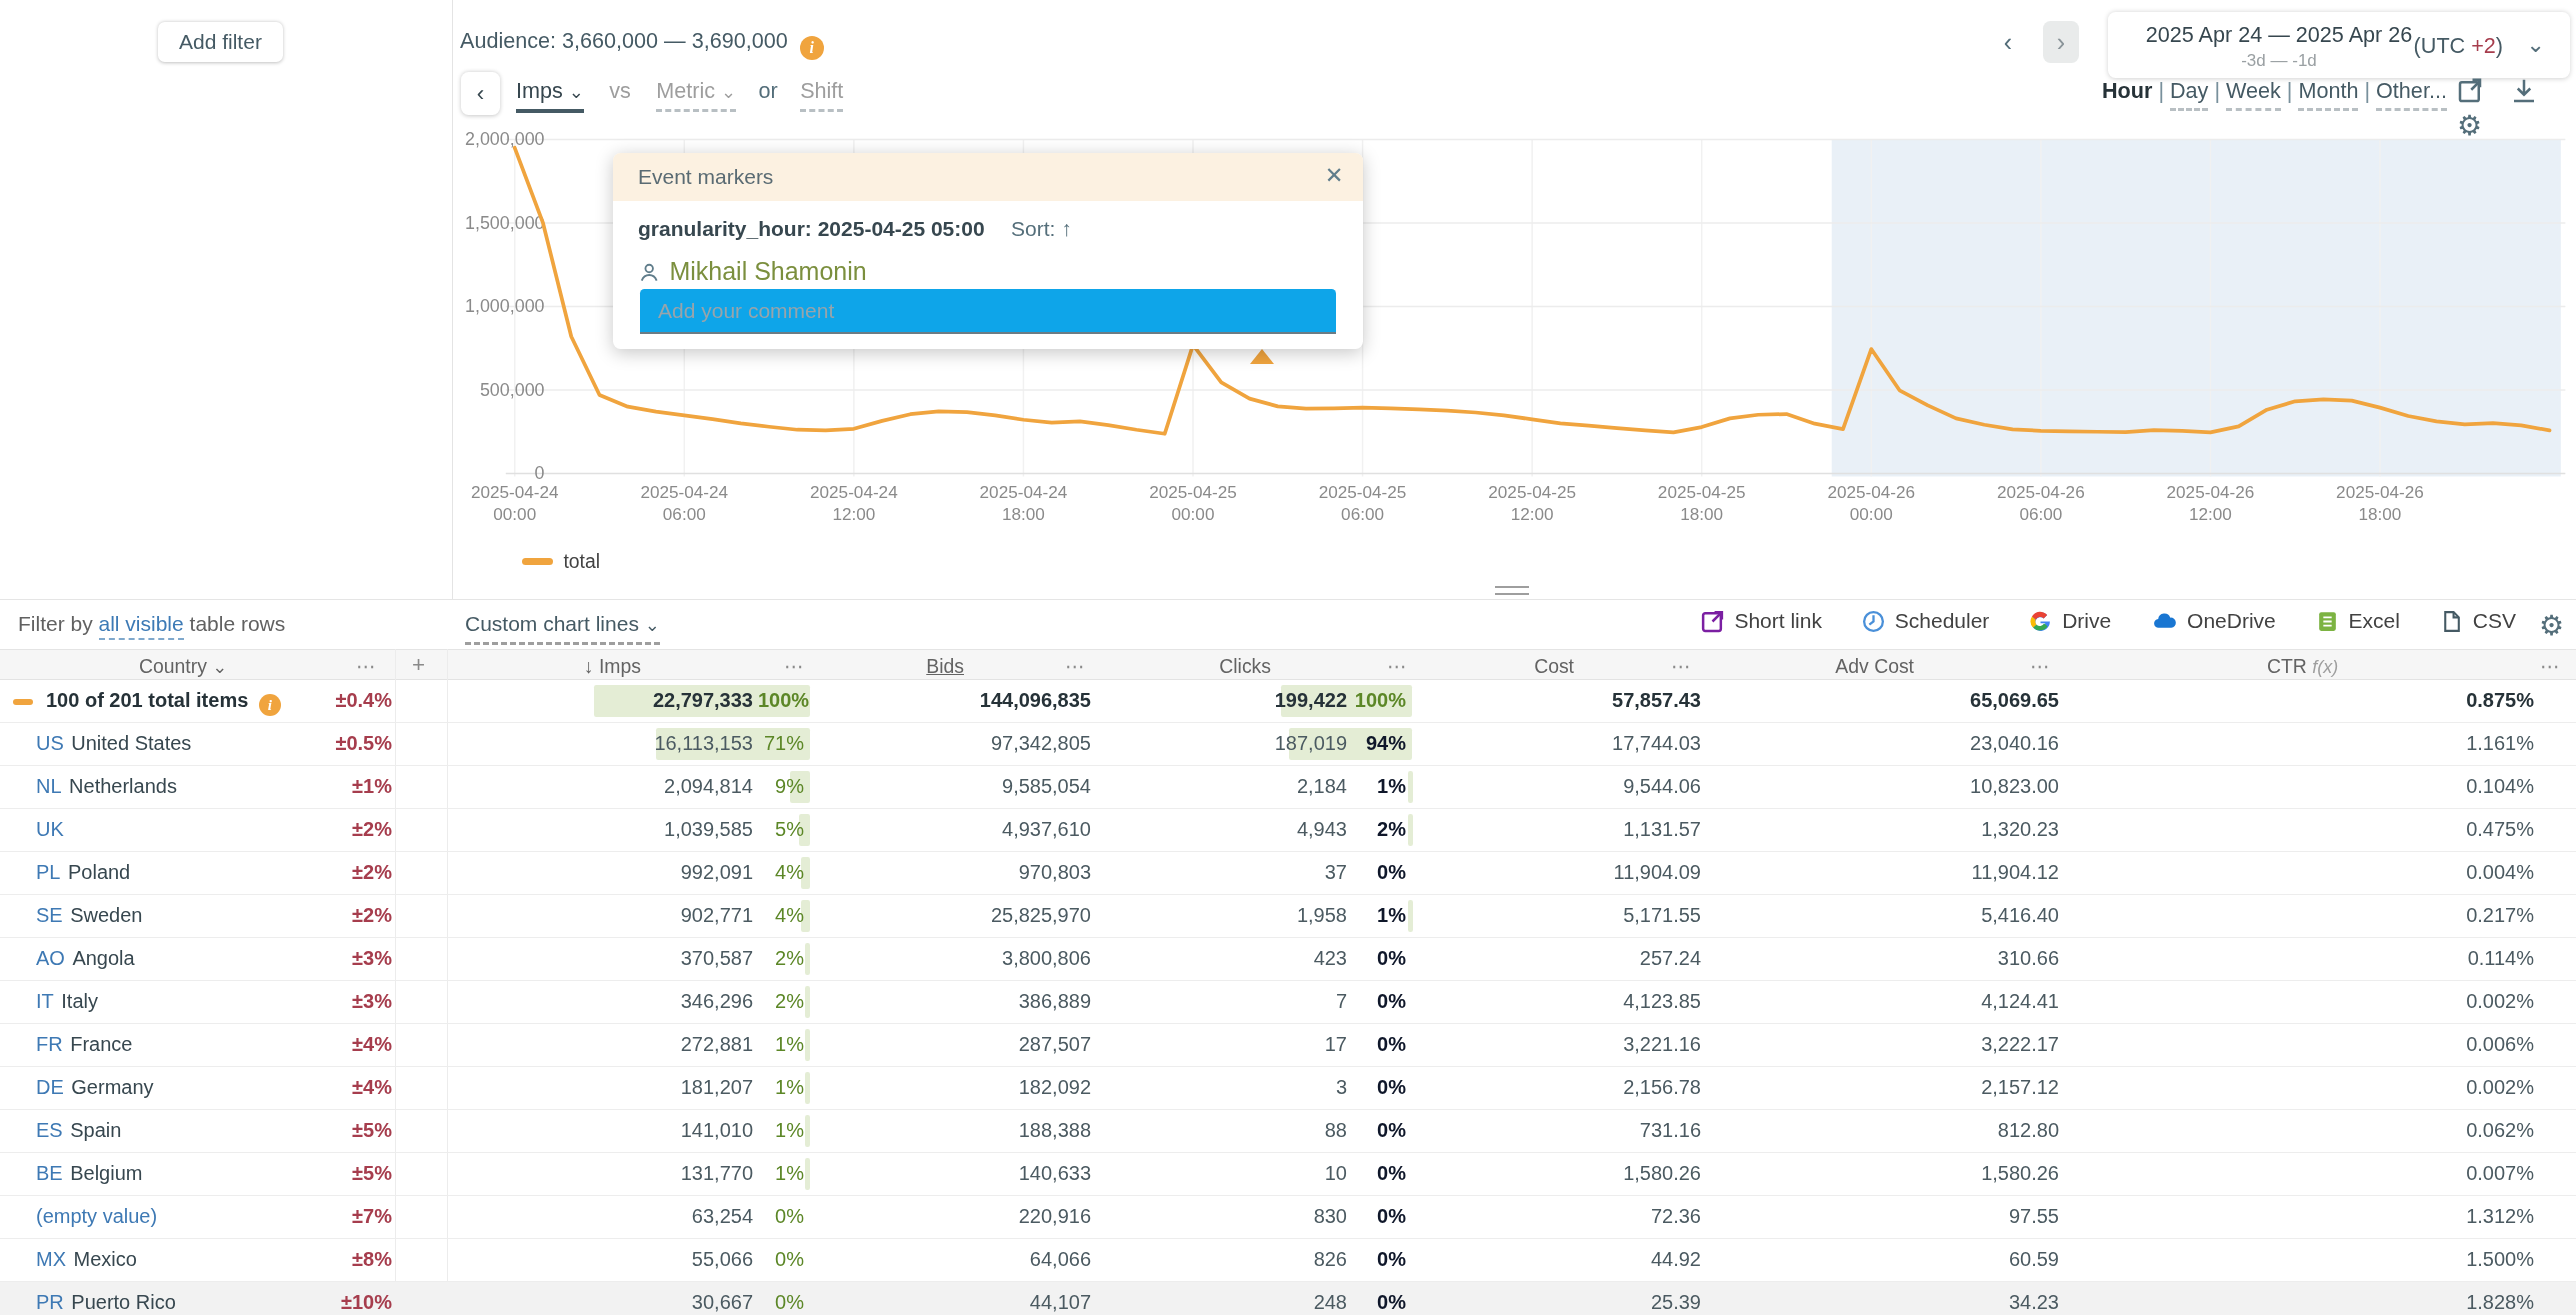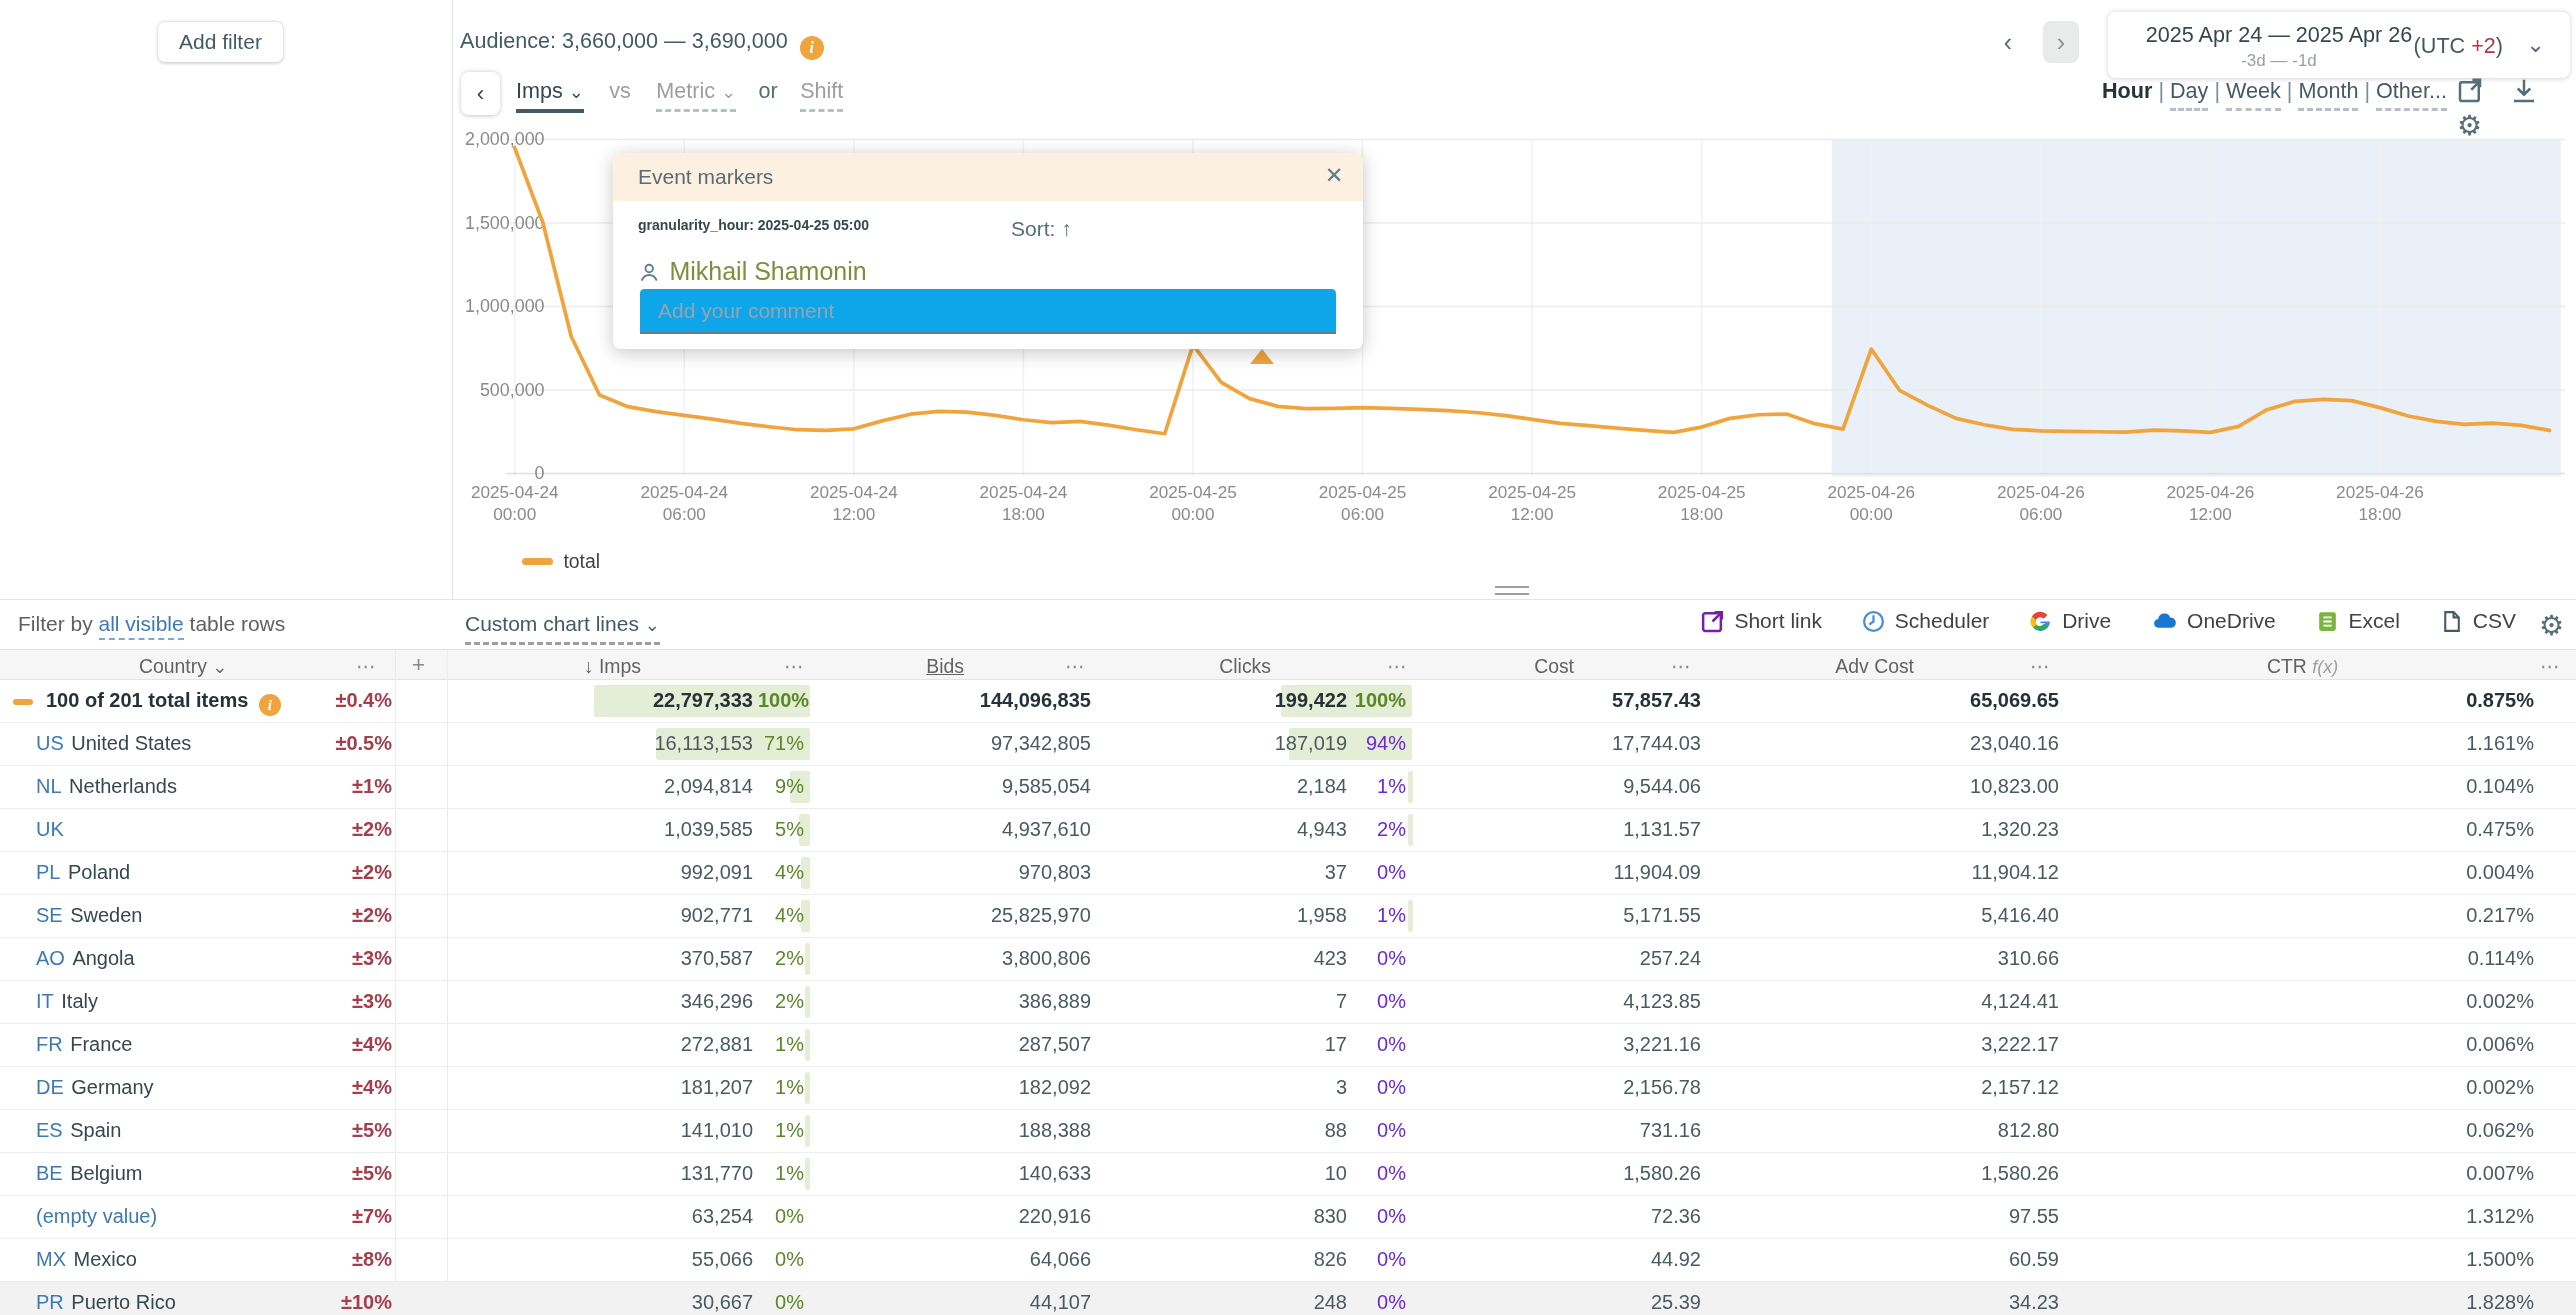--- a/index.html
+++ b/index.html
@@ -61,21 +61,21 @@
   
   .popup-caret { position:absolute; left:1250px; top:349px; width:0; height:0;
     border-left:12.7px solid transparent; border-right:12.7px solid transparent;
     border-bottom:15px solid #f0a43e; z-index:4; }
   .event-popup { position:absolute; left:613px; top:153px; width:750px; height:196px; background:#fff;
     border-radius:7.5px; box-shadow:0 3.7px 18px rgba(0,0,0,0.22); z-index:5; }
   .popup-head { height:48px; background:#fcf1e1; border-radius:7.5px 7.5px 0 0; position:relative; }
   .popup-title { position:absolute; left:25px; top:12px; font-size:21px; color:#5a6b73; }
   .popup-close { position:absolute; right:19.4px; top:9px; font-size:22.4px; color:#607d8b;
     background:none; border:none; cursor:pointer; }
-  .popup-event { position:absolute; left:25px; top:64px; font-size:14px; color:#37474f; font-weight:bold; }
+  .popup-event { position:absolute; left:25px; top:64px; font-size:21px; color:#37474f; font-weight:bold; }
   .popup-sort { position:absolute; left:398px; top:64px; font-size:21px; color:#546e7a; cursor:pointer; }
   .popup-user { position:absolute; left:25px; top:104px; font-size:25px; color:#7b8f3e; cursor:pointer; }
   .user-icon { display:inline-block; vertical-align:-3px; margin-right:9px; }
   .popup-input { position:absolute; left:27px; top:136px; width:696px; height:45px;
     background:#0ea5e9; border:none; border-bottom:2.2px solid #6b7c85; border-radius:4.5px 4.5px 0 0;
     font-size:21px; color:#37474f; padding:0 18px; font-family:"Liberation Sans",sans-serif; }
   .popup-input::placeholder { color:#98a4ab; }
 
   
   .filter-row { position:absolute; left:0; top:599px; width:2576px; height:50px;
@@ -103,21 +103,21 @@
   .trow.totals .c-country { left:46px; font-weight:bold; color:#263238; }
   .dash-ic { position:absolute; left:13.4px; top:19.4px; width:19.4px; height:5.2px; border-radius:3px;
     background:#f0a43e; }
   .code { color:#3e79b4; }
   .cname { color:#37474f; margin-left:7.5px; }
   .c-pm { left:224px; width:168px; text-align:right; font-weight:bold; color:#a63d4d; }
   .c-impsn { left:492px; width:261px; text-align:right; }
   .c-impsp { left:758px; width:46px; text-align:right; color:#5c8727; }
   .c-bids  { left:858px; width:233px; text-align:right; }
   .c-clksn { left:1149px; width:198px; text-align:right; }
-  .c-clksp { left:1351px; width:55px; text-align:right; color:#6d28d9; }
+  .c-clksp { left:1351px; width:55px; text-align:right; color:#0f172a;font-weight:bold; }
   .c-cost  { left:1477px; width:224px; text-align:right; }
   .c-adv   { left:1820px; width:239px; text-align:right; }
   .c-ctr   { left:2297px; width:237px; text-align:right; }
   .trow.totals .cell { font-weight:bold; color:#263238; }
   .trow.totals .c-impsp, .trow.totals .c-clksp { color:#5c8727; }
   .trow.totals .c-pm { color:#a63d4d; }
   .chip { position:absolute; top:5.2px; height:32px; background:#e4edd5; border-radius:2.2px; z-index:0; }
   .row-info { display:inline-block; width:22.4px; height:22.4px; border-radius:50%; background:#f0a43e;
     color:#fff; font-size:15px; font-weight:bold; font-style:italic; text-align:center; line-height:22.4px;
     font-family:"Liberation Serif",serif; margin-left:10.4px; vertical-align:-3px; }

